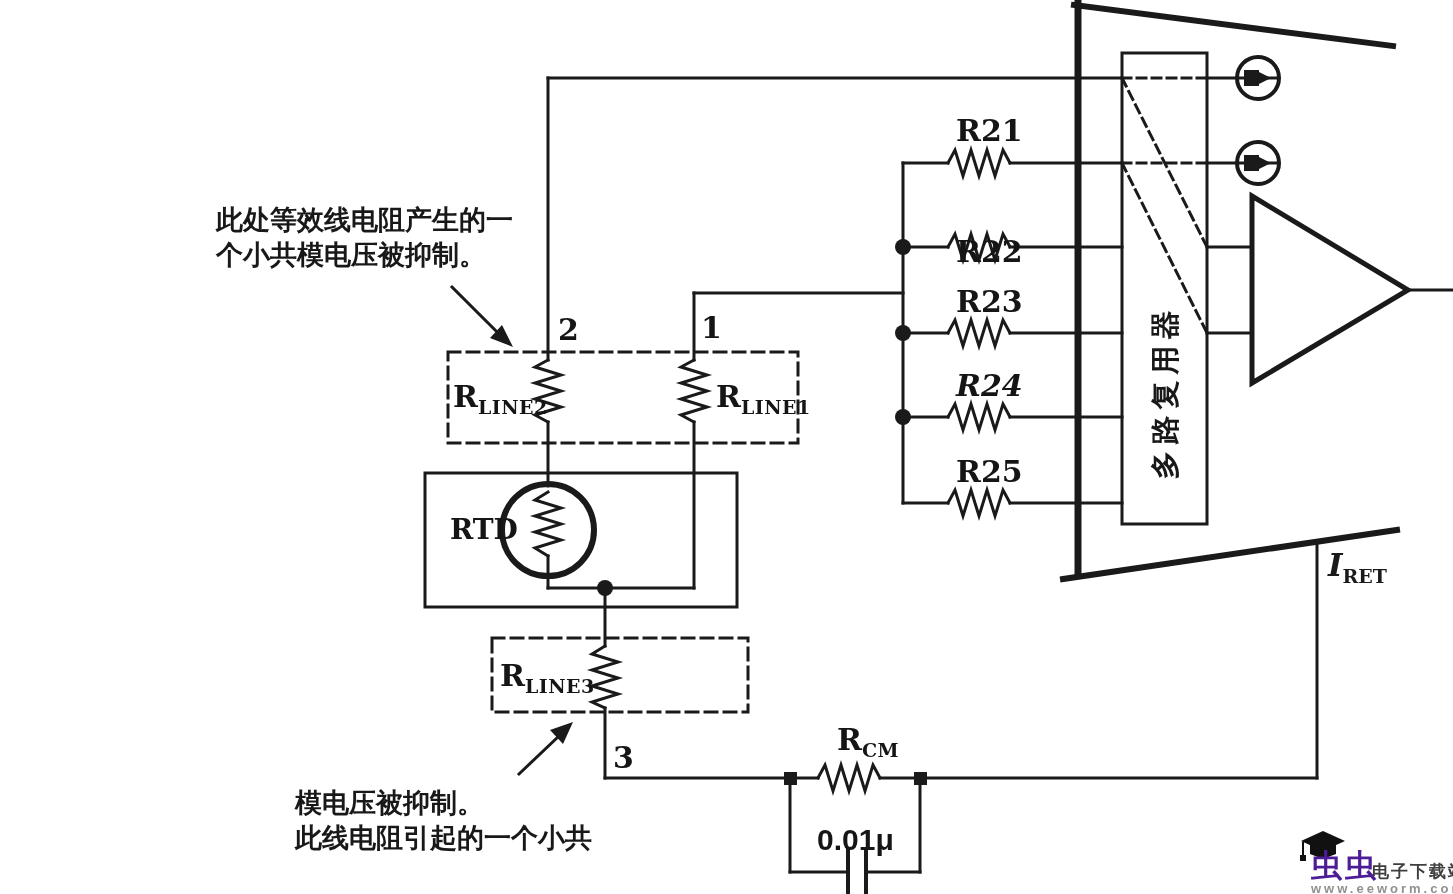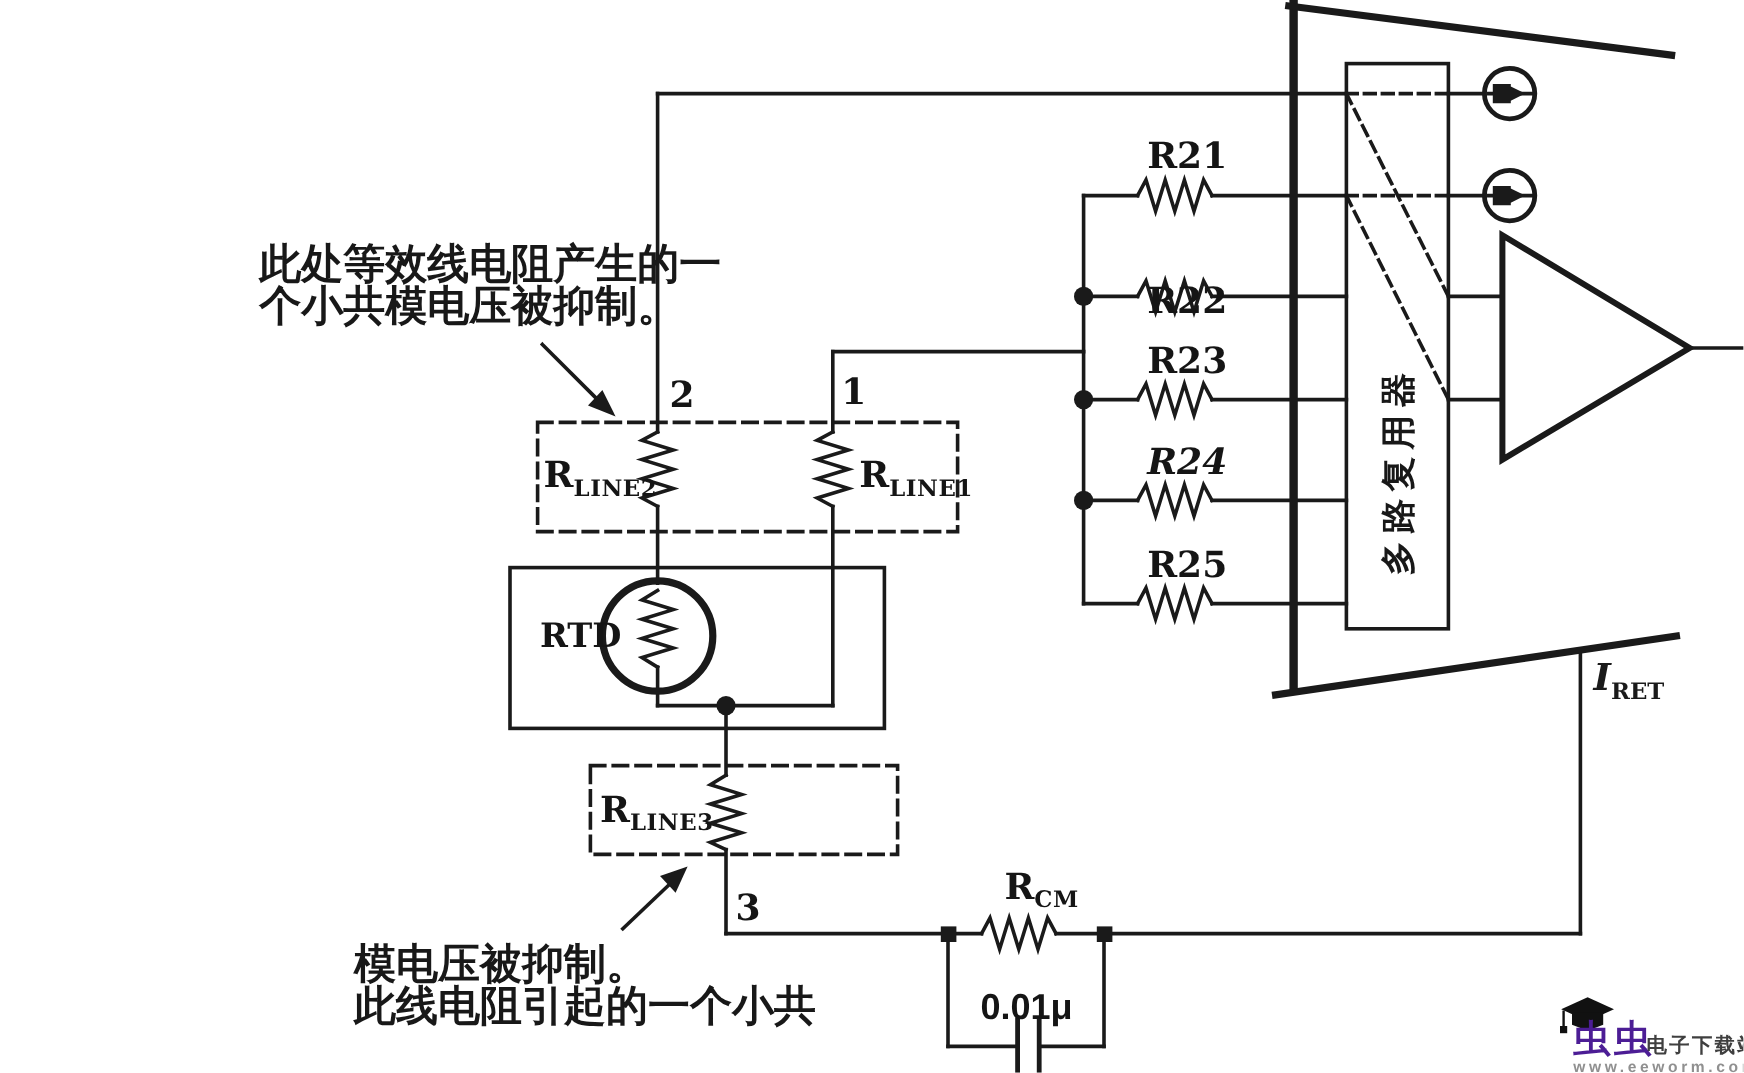--- a/index.html
+++ b/index.html
@@ -2,21 +2,21 @@
 <html><head>
 <meta charset="utf-8">
 <style>
   html,body{margin:0;padding:0;background:#fff;}
   #canvas{position:relative;width:1453px;height:894px;background:#fff;overflow:hidden;
           font-family:"DejaVu Serif",serif;color:#1a1a1a;}
   svg{position:absolute;left:0;top:0;}
   .abs{position:absolute;white-space:nowrap;}
   .lbl{font-family:"DejaVu Serif",serif;font-weight:bold;font-size:30px;color:#151515;}
   .lbl sub{font-size:19px;font-weight:bold;letter-spacing:.5px;}
-  .cjk{font-family:"Liberation Sans",sans-serif;font-weight:bold;font-size:35px;
+  .cjk{font-family:"Liberation Sans",sans-serif;font-weight:bold;font-size:27px;
        color:#181818;line-height:35px;}
   .muxlbl{font-family:"Liberation Sans",sans-serif;font-weight:bold;font-size:29px;
           letter-spacing:6px;color:#181818;text-align:center;}
   .ann-arrow{stroke:#1a1a1a;stroke-width:3;}
   .wm-name{font-family:"Liberation Sans",sans-serif;font-weight:bold;font-size:31px;letter-spacing:3px;}
   .wm-desc{font-family:"Liberation Sans",sans-serif;font-weight:bold;font-size:17px;letter-spacing:2px;}
   .wm-url{font-family:"Liberation Sans",sans-serif;font-weight:bold;font-size:13px;letter-spacing:3px;}
   .iret{font-family:"DejaVu Serif",serif;font-style:italic;font-weight:bold;font-size:31px;}
   .iret sub{font-style:normal;font-size:19px;font-weight:bold;}
 </style>

